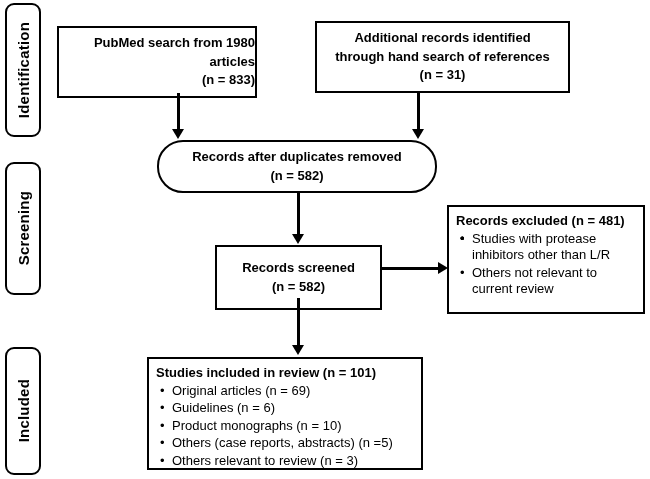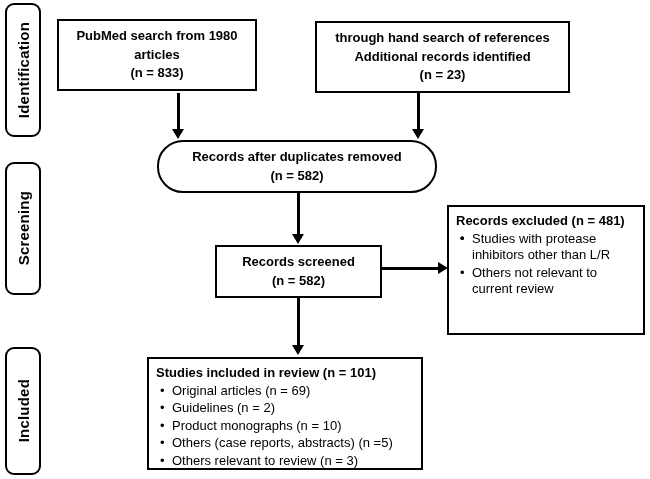--- a/index.html
+++ b/index.html
@@ -128,55 +128,55 @@
   </div>
 
   <div class="stage-pill" style="left:5px; top:162px; width:36px; height:133px;">
     <span class="stage-label">Screening</span>
   </div>
 
   <div class="stage-pill" style="left:5px; top:347px; width:36px; height:128px;">
     <span class="stage-label">Included</span>
   </div>
 
-  <div class="flow-box box-center" style="left:57px; top:19px; width:200px; height:72px;">
+  <div class="flow-box box-center" style="left:57px; top:26px; width:200px; height:72px;align-items:flex-end;">
     <div class="line">PubMed search from 1980</div>
     <div class="line">articles</div>
     <div class="line">(n = 833)</div>
   </div>
 
   <div class="flow-box box-center" style="left:315px; top:21px; width:255px; height:72px;">
+    <div class="line">Additional records identified</div>
     <div class="line">through hand search of references</div>
-    <div class="line">Additional records identified</div>
-    <div class="line">(n = 23)</div>
+    <div class="line">(n = 31)</div>
   </div>
 
   <div class="vline" style="left:177px; top:93px; height:37px;"></div>
   <div class="arrow-down" style="left:172px; top:129px;"></div>
 
   <div class="vline" style="left:417px; top:93px; height:37px;"></div>
   <div class="arrow-down" style="left:412px; top:129px;"></div>
 
   <div class="flow-box box-center" style="left:157px; top:140px; width:280px; height:53px;border-radius:26px;">
     <div class="line">Records after duplicates removed</div>
     <div class="line">(n = 582)</div>
   </div>
 
   <div class="vline" style="left:297px; top:193px; height:42px;"></div>
   <div class="arrow-down" style="left:292px; top:234px;"></div>
 
-  <div class="flow-box box-center" style="left:215px; top:245px; width:167px; height:53px;">
+  <div class="flow-box box-center" style="left:215px; top:245px; width:167px; height:65px;">
     <div class="line">Records screened</div>
     <div class="line">(n = 582)</div>
   </div>
 
   <div class="hline" style="left:382px; top:267px; width:58px;"></div>
   <div class="arrow-right" style="left:438px; top:262px;"></div>
 
-  <div class="flow-box box-list" style="left:447px; top:205px; width:198px; height:130px;">
+  <div class="flow-box box-list" style="left:447px; top:205px; width:198px; height:109px;">
     <div class="list-title">Records excluded (n = 481)</div>
     <ul>
       <li>
         <span class="bullet">•</span>
       </li>
       <li>
         <span class="bullet">•</span>
       </li>
       <li>
         <span class="bullet">•</span>
@@ -194,21 +194,21 @@
 
   <div class="flow-box box-list" style="left:147px; top:357px; width:276px; height:113px;">
     <div class="list-title">Studies included in review (n = 101)</div>
     <ul>
       <li>
         <span class="bullet">•</span>
         <span>Original articles (n = 69)</span>
       </li>
       <li>
         <span class="bullet">•</span>
-        <span>Guidelines (n = 2)</span>
+        <span>Guidelines (n = 6)</span>
       </li>
       <li>
         <span class="bullet">•</span>
         <span>Product monographs (n = 10)</span>
       </li>
       <li>
         <span class="bullet">•</span>
         <span>Others (case reports, abstracts) (n =5)</span>
       </li>
       <li>

